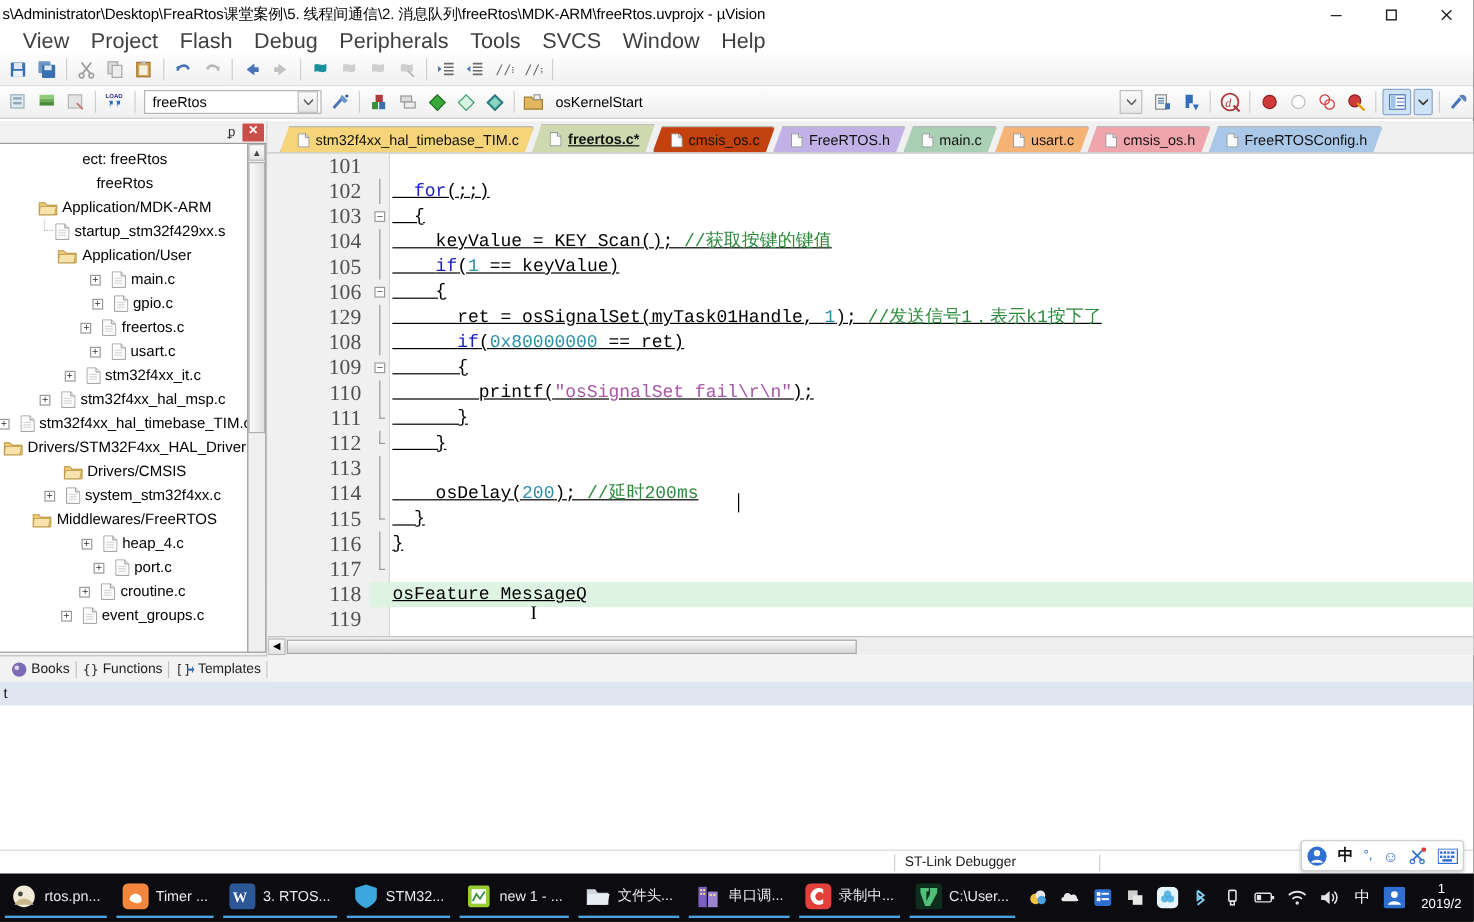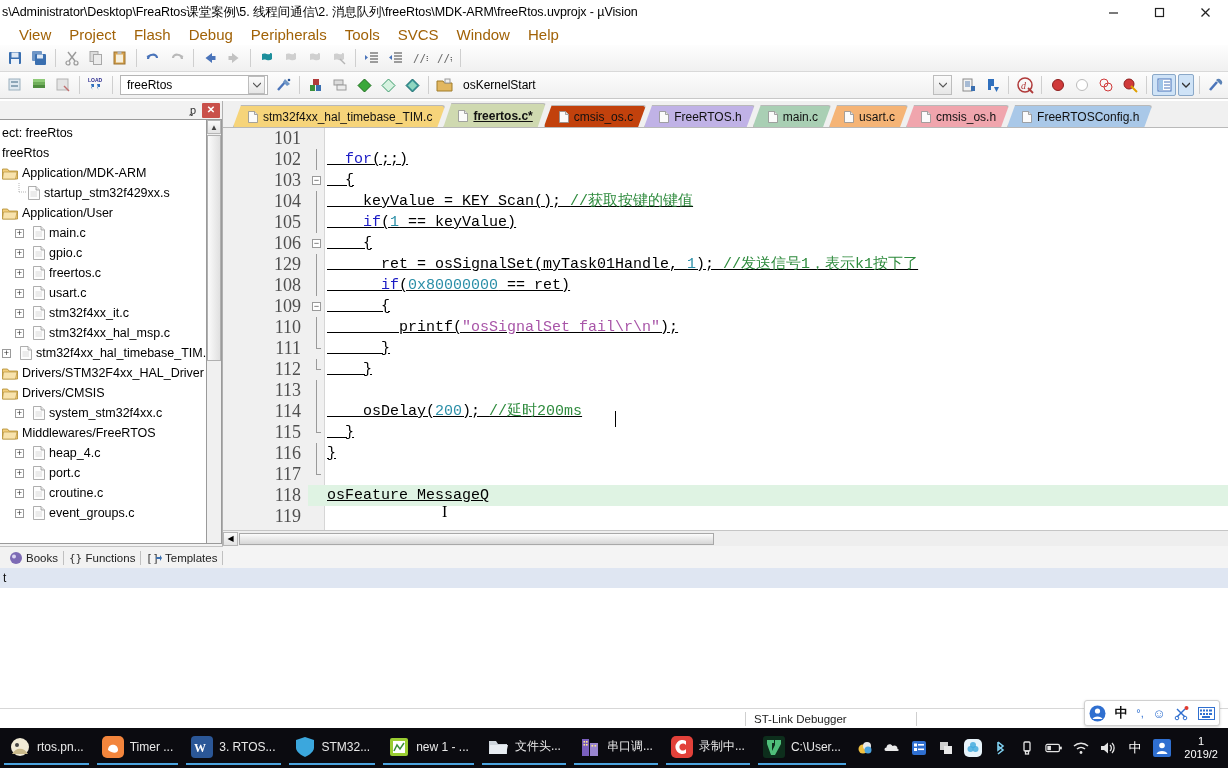--- a/index.html
+++ b/index.html
@@ -35,21 +35,21 @@
   }
   .winbtn svg { display: block; }
 
   
   .menubar {
     position: absolute; left: 0; top: 24px; width: 1228px; height: 21px;
     background: #ffffff; display: flex; align-items: center;
     padding-left: 10px;
   }
   .menuitem {
-    font-size: 15px; color: #a16207; padding: 2px 9px; white-space: nowrap;
+    font-size: 18px; color: #404040; padding: 2px 9px; white-space: nowrap;
   }
 
   
   .toolbar {
     position: absolute; left: 0; width: 1228px; height: 27px;
     background: linear-gradient(#fdfdfd, #f0f0f0);
     border-bottom: 1px solid #d9d9d9;
     display: flex; align-items: center; padding-left: 3px;
   }
   .toolbar.row1 { top: 45px; }
@@ -86,21 +86,21 @@
   }
   .cap-close { background: #c9504a; color: #fff; font-weight: bold; border-radius: 1px;
     font-size: 10px; line-height: 1; }
   .tree {
     position: absolute; left: 0; top: 18px; width: 207px; height: 425px;
     background: #fff; border: 1px solid #9a9a9a; border-left: none;
     overflow: hidden; padding-top: 3px;
   }
   .trow {
     display: flex; align-items: center; height: 20px; font-size: 12.5px; color: #000;
-    white-space: nowrap; padding-left: 2px;
+    white-space: nowrap; padding-left: 2px; justify-content: center;
   }
   .t-ind { display: inline-block; }
   .plusbox {
     width: 9px; height: 9px; border: 1px solid #9a9a9a; background: #fff;
     display: inline-flex; align-items: center; justify-content: center;
     font-size: 9px; line-height: 7px; color: #333; margin-right: 4px; flex: none;
   }
   .dotline { width: 13px; display:inline-block; flex:none; }
   .ico-folder {
     width: 16px; height: 13px; margin-right: 4px; flex: none; position: relative;

